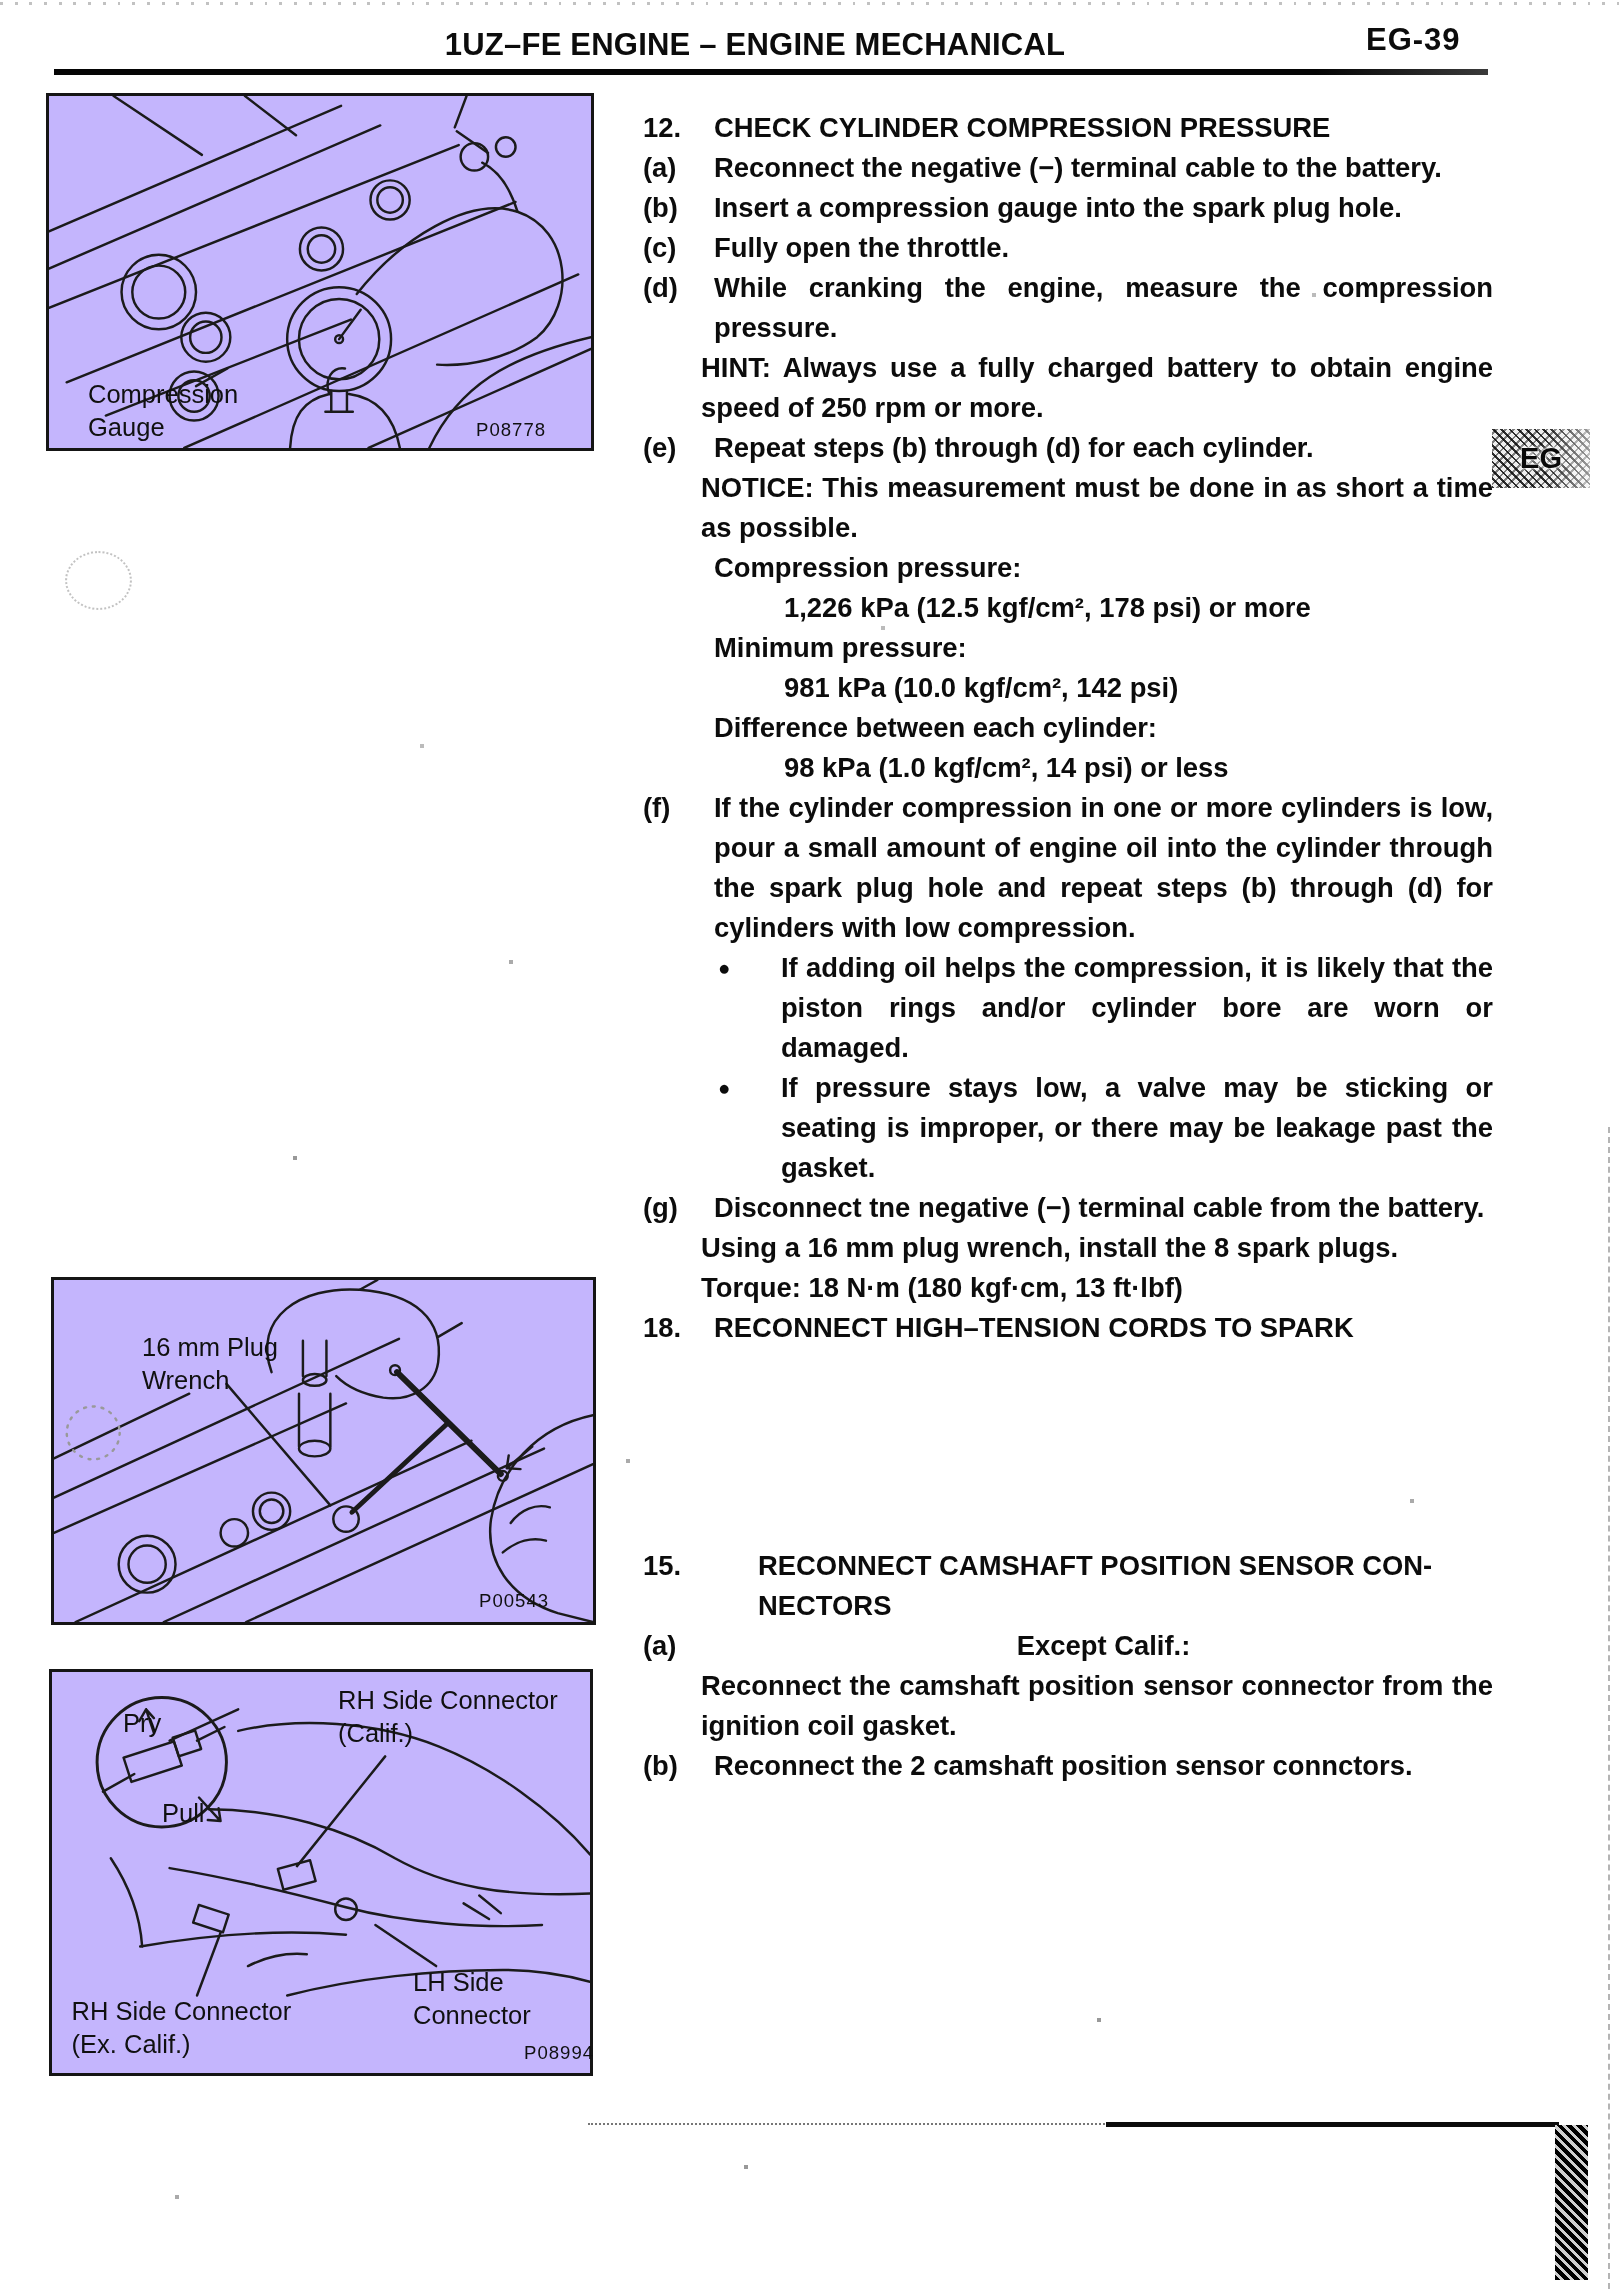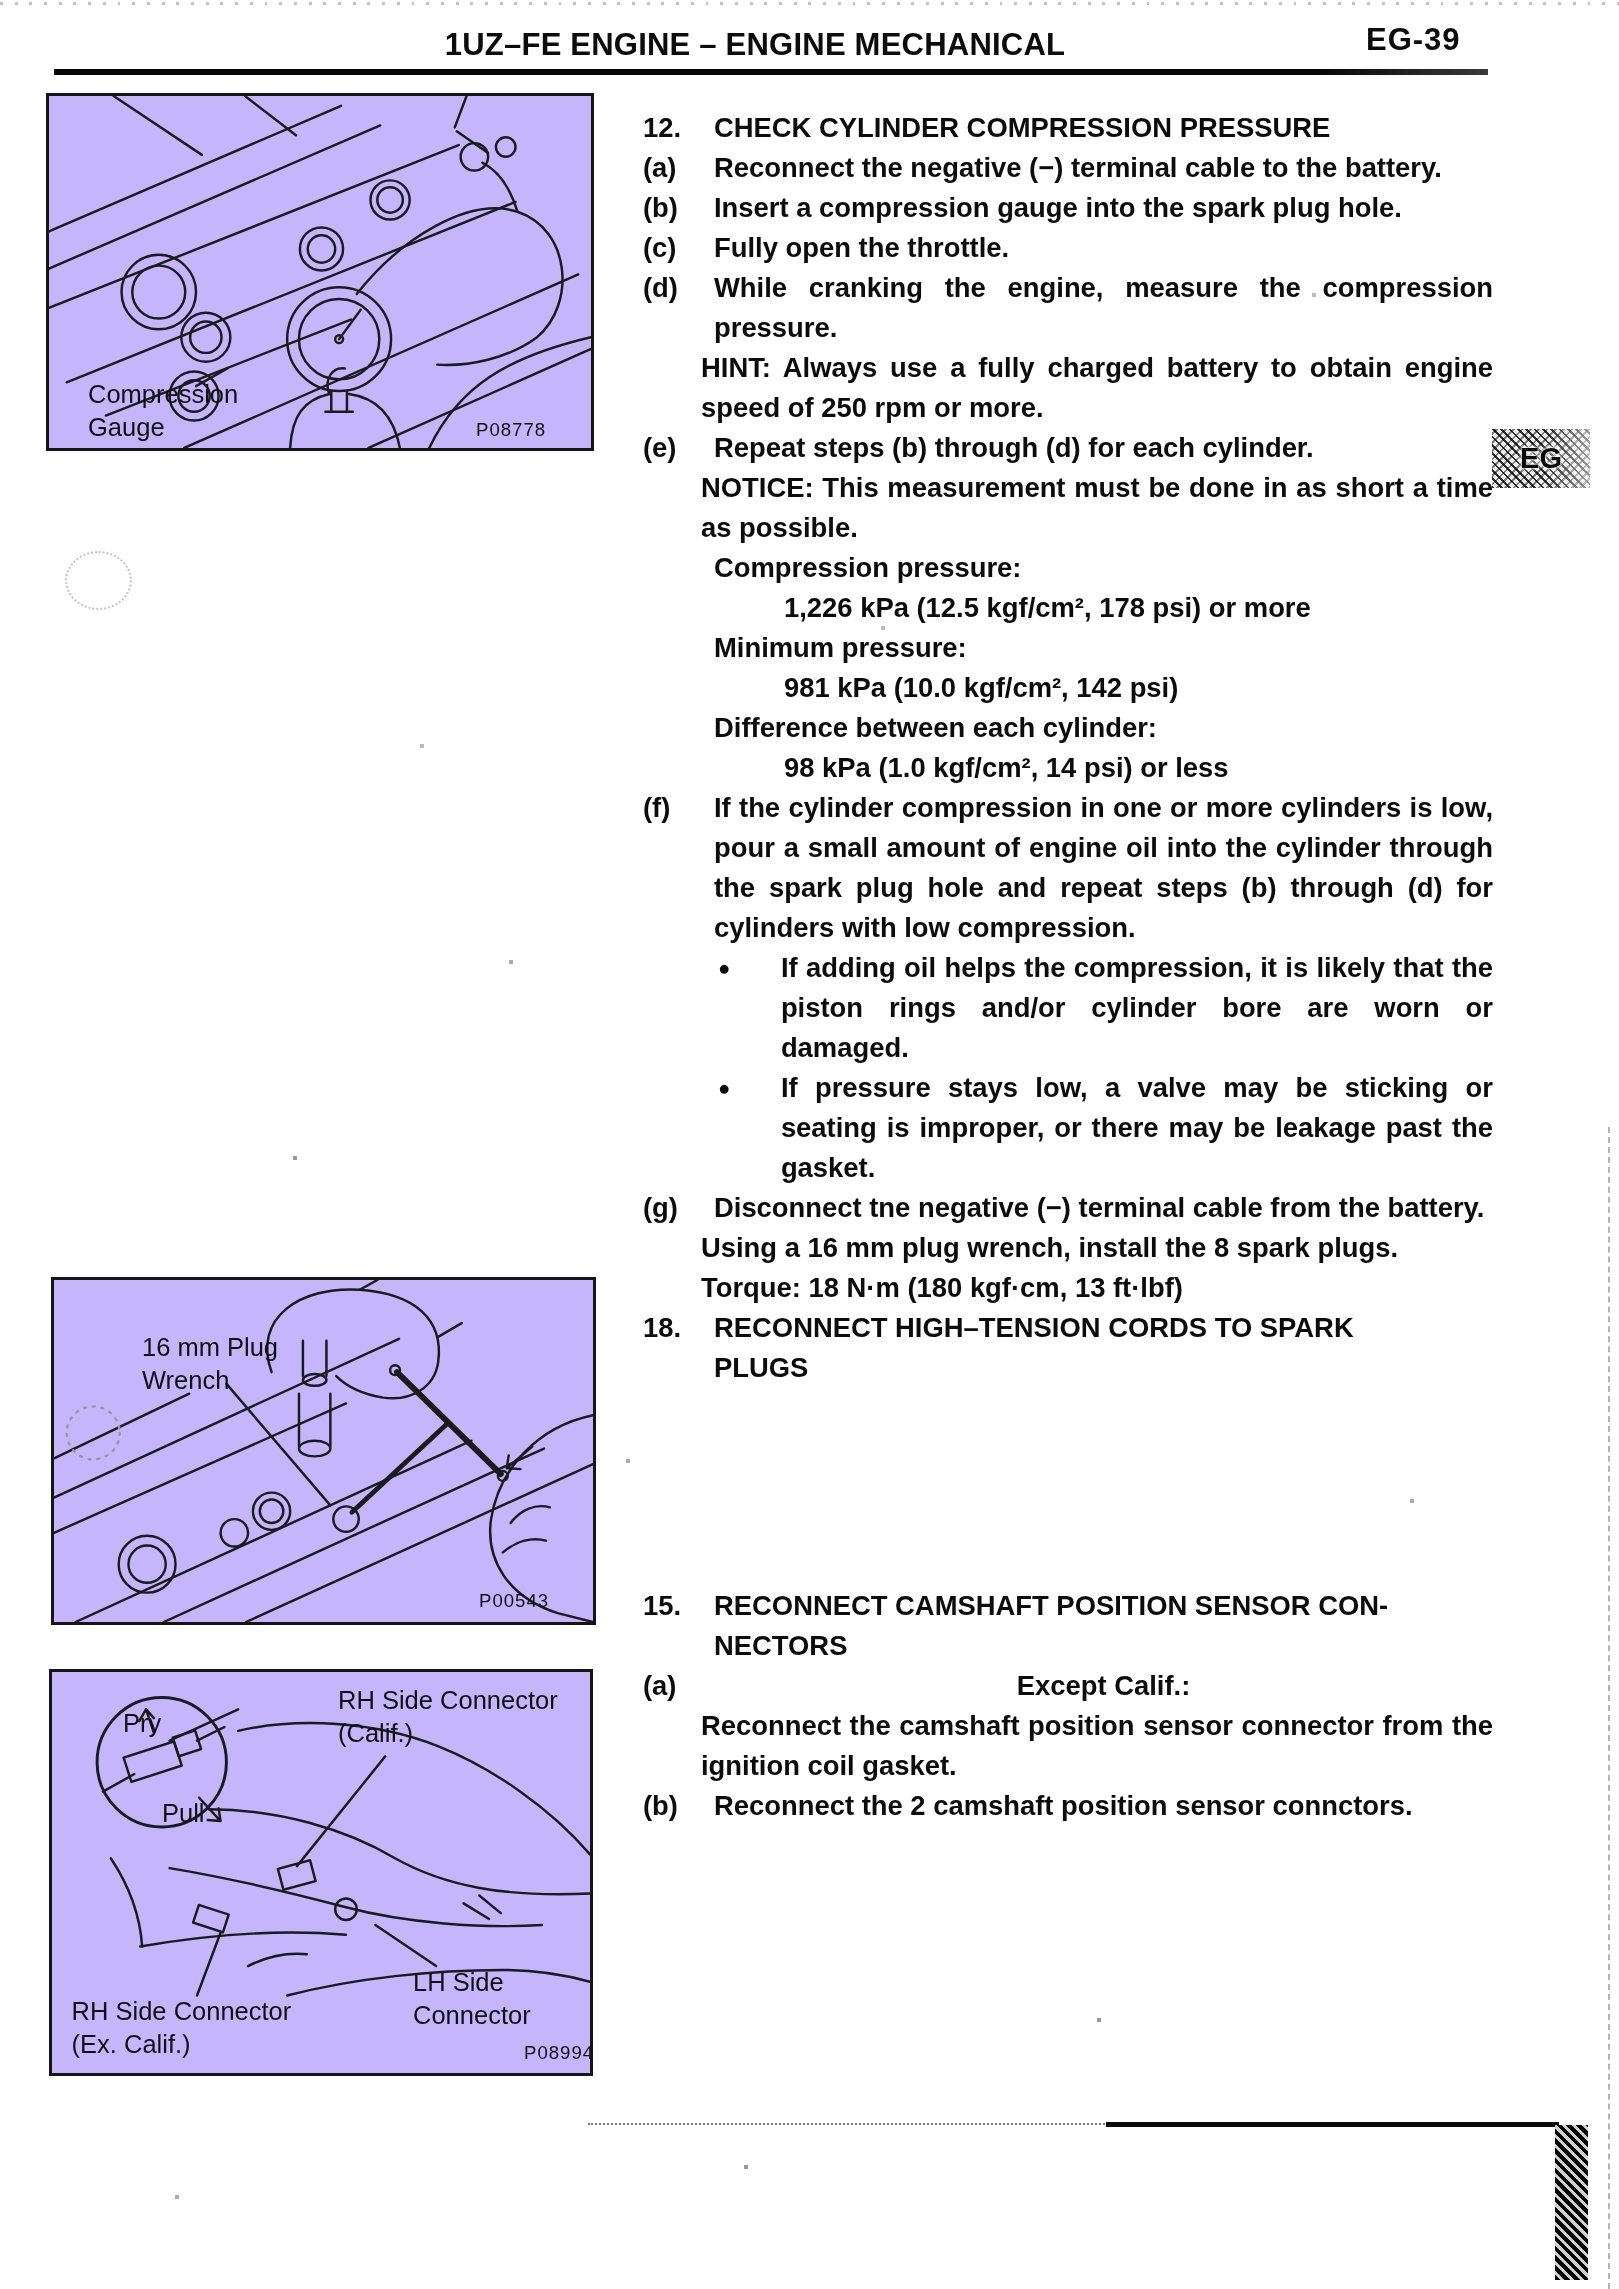--- a/index.html
+++ b/index.html
@@ -47,21 +47,21 @@
   .row .lbl{flex:0 0 71px;}
   .row .txt{flex:1;text-align:justify;}
   .row.heading .txt{text-align:left;}
   .cont{margin-left:58px;text-align:justify;}
   .cont.left{text-align:left;}
   .spec-label{margin-left:71px;}
   .spec-value{margin-left:141px;}
   .brow{display:flex;margin-left:71px;}
   .brow .bchar{flex:0 0 63px;font-size:20.6px;padding-left:3.9px;}
   .brow .txt{flex:1;text-align:justify;}
-  .gap-15{margin-top:198px;}
+  .gap-15{margin-top:198px;gap:44px;}
   
   .foot-dotted{position:absolute;left:588px;top:2123px;width:529px;height:0;
     border-top:2.9px dotted #555;opacity:.8;}
   .foot-solid{position:absolute;left:1106px;top:2122px;width:453px;height:4.9px;background:#0b0b0b;}
   .foot-bar{position:absolute;left:1555px;top:2125px;width:33px;height:155px;
     background-color:#222;
     background-image:repeating-linear-gradient(45deg,#000 0 3.9px,#cfcfcf 3.9px 6.9px),
       repeating-linear-gradient(-45deg,rgba(0,0,0,.9) 0 3.9px,transparent 3.9px 6.9px);}
 </style>
 </head>
@@ -270,21 +270,20 @@
       <div class="txt">Disconnect tne negative (−) terminal cable from the battery.</div>
     </div>
 
     <div class="cont left">Using a 16 mm plug wrench, install the 8 spark plugs.</div>
     <div class="cont left">Torque: 18 N·m (180 kgf·cm, 13 ft·lbf)</div>
 
     <div class="row heading">
       <div class="lbl">18.</div>
       <div class="txt">
         <div>RECONNECT HIGH–TENSION CORDS TO SPARK</div>
-        <div>PLUGS</div>
       </div>
     </div>
 
     <div class="row heading gap-15">
       <div class="lbl">15.</div>
       <div class="txt">
         <div>RECONNECT CAMSHAFT POSITION SENSOR CON-</div>
         <div>NECTORS</div>
       </div>
     </div>

